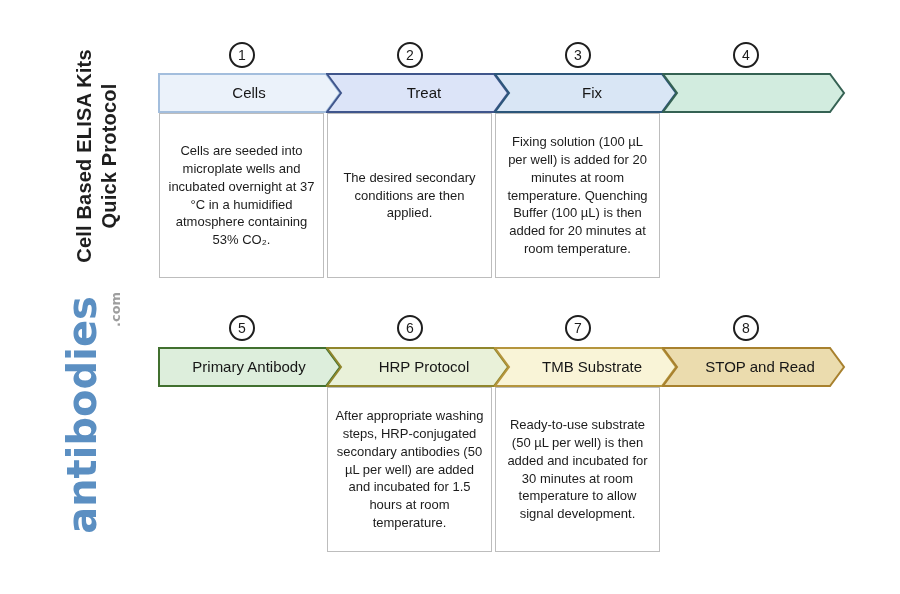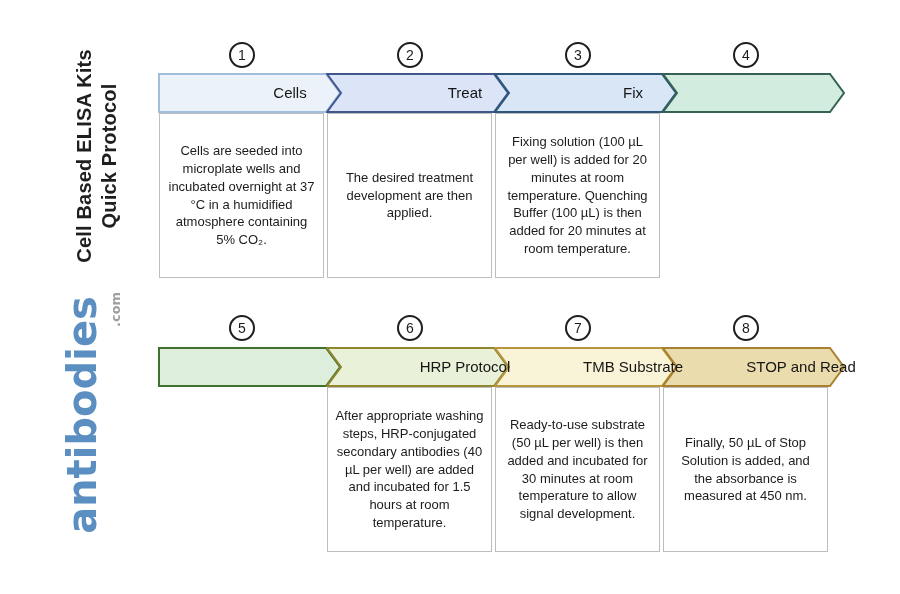--- a/index.html
+++ b/index.html
@@ -37,21 +37,21 @@
   .badge {
     position:absolute; left:calc(158px + var(--col)*168px + 71px); top:var(--cy);
     width:26px; height:26px; box-sizing:border-box;
     border:2px solid #1e1e1e; border-radius:50%; background:#ffffff;
     display:flex; align-items:center; justify-content:center;
     font-size:14px; color:#1b1b1b;
   }
   .arrow { position:absolute; left:calc(158px + var(--col)*168px); top:var(--ay); }
   .alabel {
     position:absolute; top:var(--ay); height:44px; line-height:40px;
-    text-align:center; font-size:15px; color:#161616; white-space:nowrap;padding-left:41px;
+    text-align:center; font-size:15px; color:#161616; white-space:nowrap;
   }
   .alabel.first { left:calc(158px + var(--col)*168px); width:182px; }
   .alabel.notch { left:calc(172px + var(--col)*168px); width:168px; }
   .dbox {
     position:absolute; left:calc(159px + var(--col)*168px); top:var(--by);
     width:165px; height:165px; box-sizing:border-box;
     border:1.5px solid #bdbdbd; background:#ffffff;
     display:flex; align-items:center; justify-content:center;
     text-align:center; padding:6px 7px; font-size:13px; line-height:1.38;
     color:#1c1c1c;
@@ -86,24 +86,24 @@
   </svg>
   <svg class="arrow c3 r1" width="186" height="40" viewBox="0 0 186 40">
     <polygon points="1,1 168,1 182,20 168,39 1,39 15,20" stroke-width="2" fill="#d2ecdf" stroke="#356253"></polygon>
   </svg>
 
   <div class="alabel first c0 r1">Cells</div>
   <div class="alabel notch c1 r1">Treat</div>
   <div class="alabel notch c2 r1">Fix</div>
 
   <div class="dbox c0 r1">
-    <span>Cells are seeded into microplate wells and incubated overnight at 37 °C in a humidified atmosphere containing 5% CO₂.</span>
+    <span>Cells are seeded into microplate wells and incubated overnight at 37 °C in a humidified atmosphere containing 53% CO₂.</span>
   </div>
   <div class="dbox c1 r1">
-    <span>The desired treatment development are then applied.</span>
+    <span>The desired secondary conditions are then applied.</span>
   </div>
   <div class="dbox c2 r1">
     <span>Fixing solution (100 µL per well) is added for 20 minutes at room temperature. Quenching Buffer (100 µL) is then added for 20 minutes at room temperature.</span>
   </div>
 
   <div class="badge c0 r2">5</div>
   <div class="badge c1 r2">6</div>
   <div class="badge c2 r2">7</div>
   <div class="badge c3 r2">8</div>
 
@@ -113,27 +113,25 @@
   <svg class="arrow c1 r2" width="186" height="40" viewBox="0 0 186 40">
     <polygon points="1,1 168,1 182,20 168,39 1,39 15,20" stroke-width="2" fill="#e9f1d9" stroke="#90862c"></polygon>
   </svg>
   <svg class="arrow c2 r2" width="186" height="40" viewBox="0 0 186 40">
     <polygon points="1,1 168,1 182,20 168,39 1,39 15,20" stroke-width="2" fill="#f9f4d7" stroke="#b5953d"></polygon>
   </svg>
   <svg class="arrow c3 r2" width="186" height="40" viewBox="0 0 186 40">
     <polygon points="1,1 168,1 182,20 168,39 1,39 15,20" stroke-width="2" fill="#ebdcae" stroke="#a8812e"></polygon>
   </svg>
 
+  <div class="alabel first c0 r2">Primary Antibody</div>
   <div class="alabel notch c1 r2">HRP Protocol</div>
   <div class="alabel notch c2 r2">TMB Substrate</div>
   <div class="alabel notch c3 r2">STOP and Read</div>
 
   <div class="dbox c1 r2">
-    <span>After appropriate washing steps, HRP-conjugated secondary antibodies (40 µL per well) are added and incubated for 1.5 hours at room temperature.</span>
+    <span>After appropriate washing steps, HRP-conjugated secondary antibodies (50 µL per well) are added and incubated for 1.5 hours at room temperature.</span>
   </div>
   <div class="dbox c2 r2">
     <span>Ready-to-use substrate (50 µL per well) is then added and incubated for 30 minutes at room temperature to allow signal development.</span>
-  </div>
-  <div class="dbox c3 r2">
-    <span>Finally, 50 µL of Stop Solution is added, and the absorbance is measured at 450 nm.</span>
   </div>
 
 </div>
 
 </body></html>

